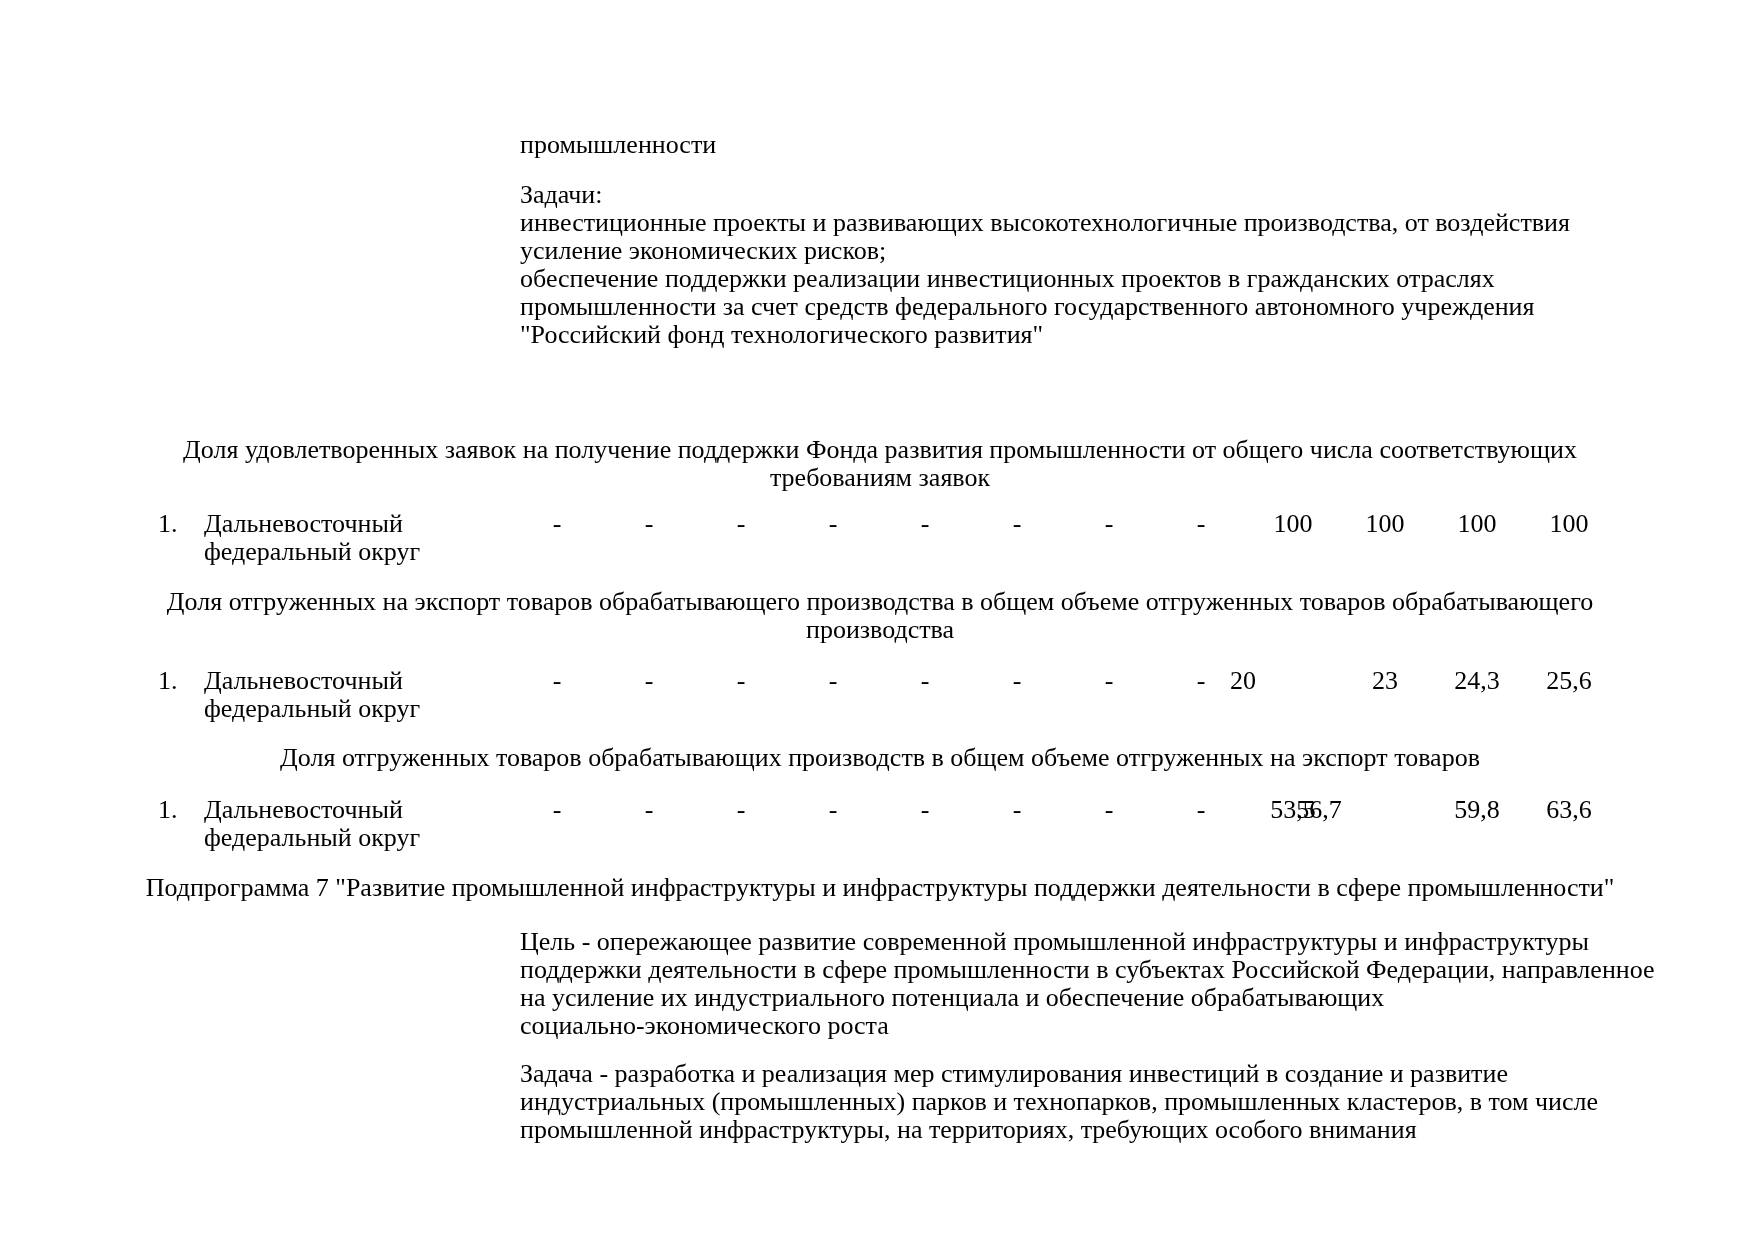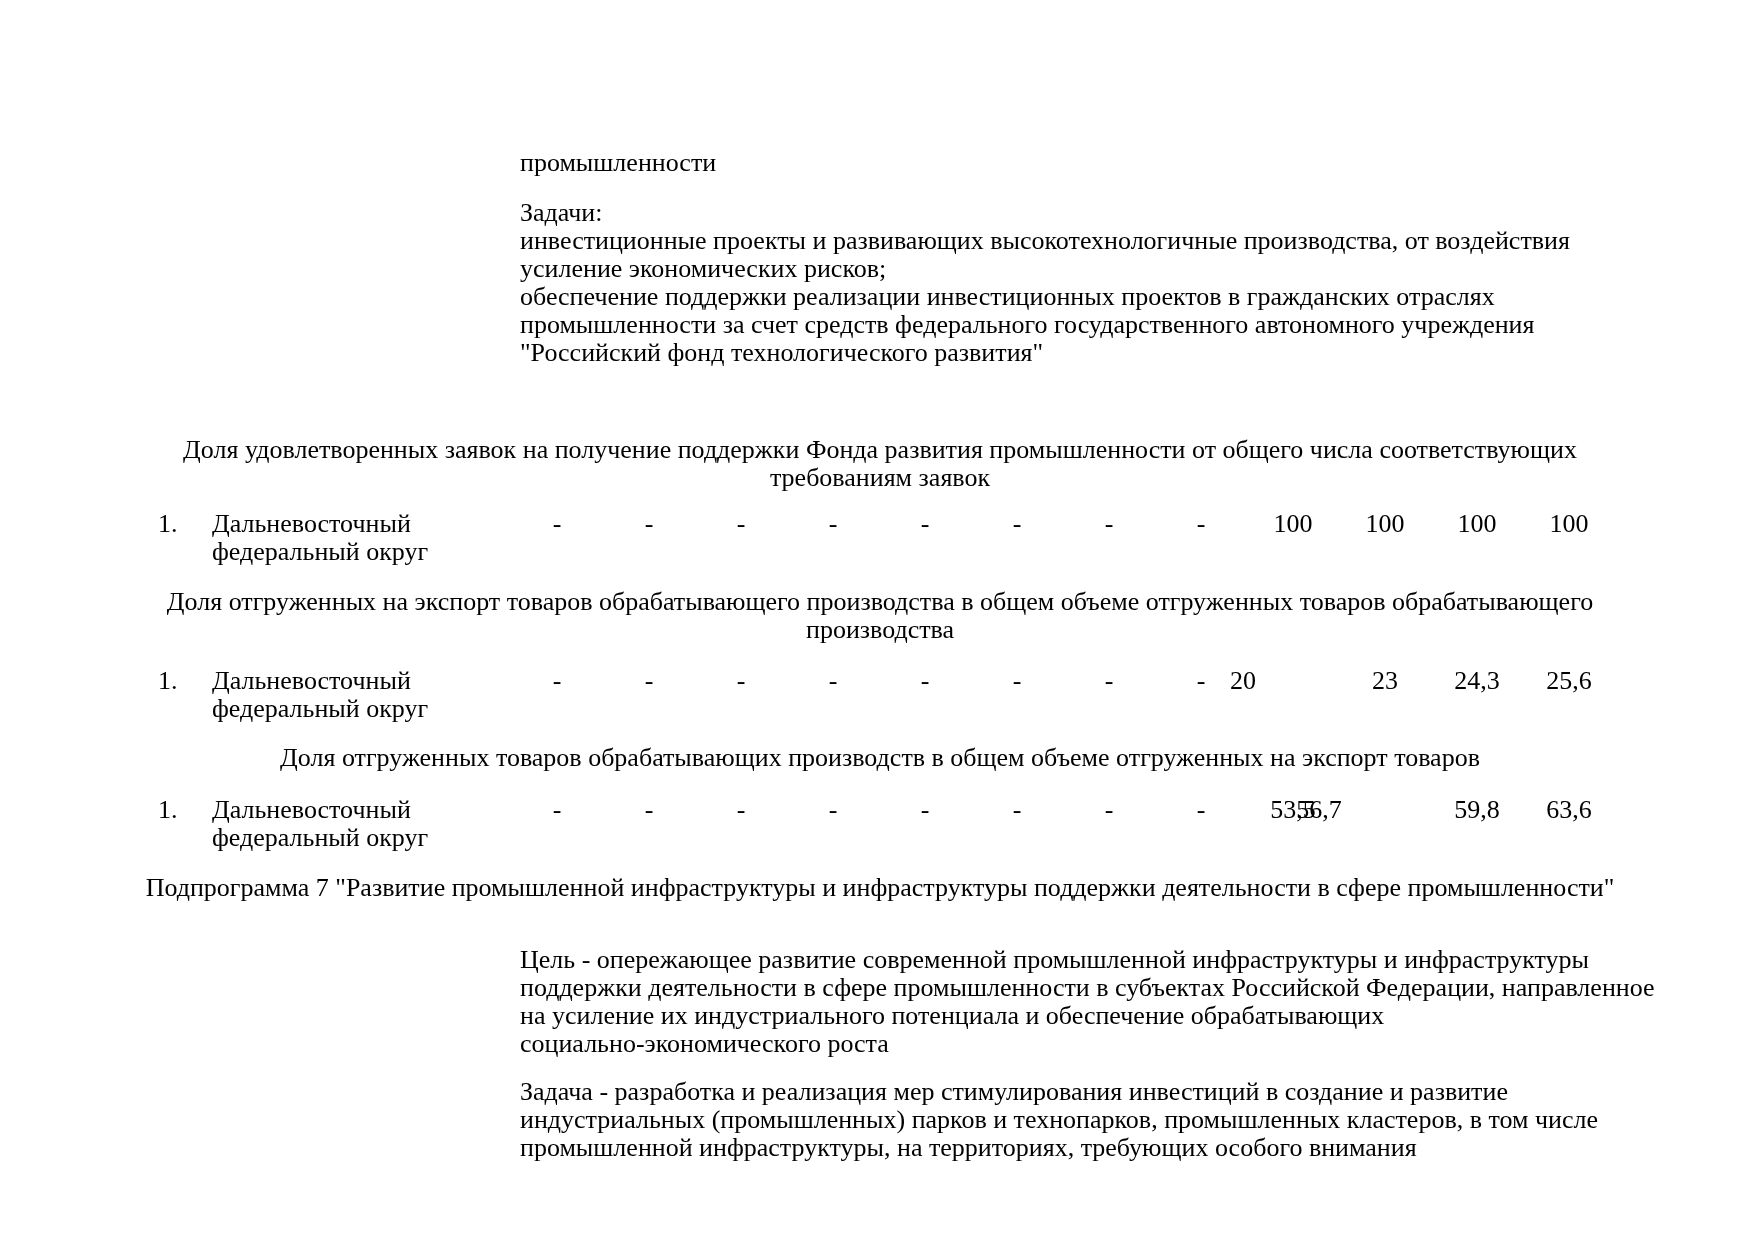--- a/index.html
+++ b/index.html
@@ -14,21 +14,20 @@
     background: #ffffff;
     color: #000000;
     font-family: "Liberation Serif", "DejaVu Serif", serif;
     font-size: 26px;
     overflow: hidden;
   }
   .block {
     position: absolute;
     left: 520px;
     white-space: nowrap;
-    margin-top: 18px;
   }
   .bline {
     height: 28px;
     line-height: 28px;
     white-space: nowrap;
   }
   .centered {
     position: absolute;
     left: 0;
     width: 1760px;
@@ -45,21 +44,21 @@
   }
   .rnum {
     position: absolute;
     left: 158px;
     top: 0;
     height: 28px;
     line-height: 28px;
   }
   .rname {
     position: absolute;
-    left: 212px;
+    left: 204px;
     top: 0;
   }
   .cell {
     position: absolute;
     top: 0;
     width: 92px;
     height: 28px;
     line-height: 28px;
     text-align: center;
   }

